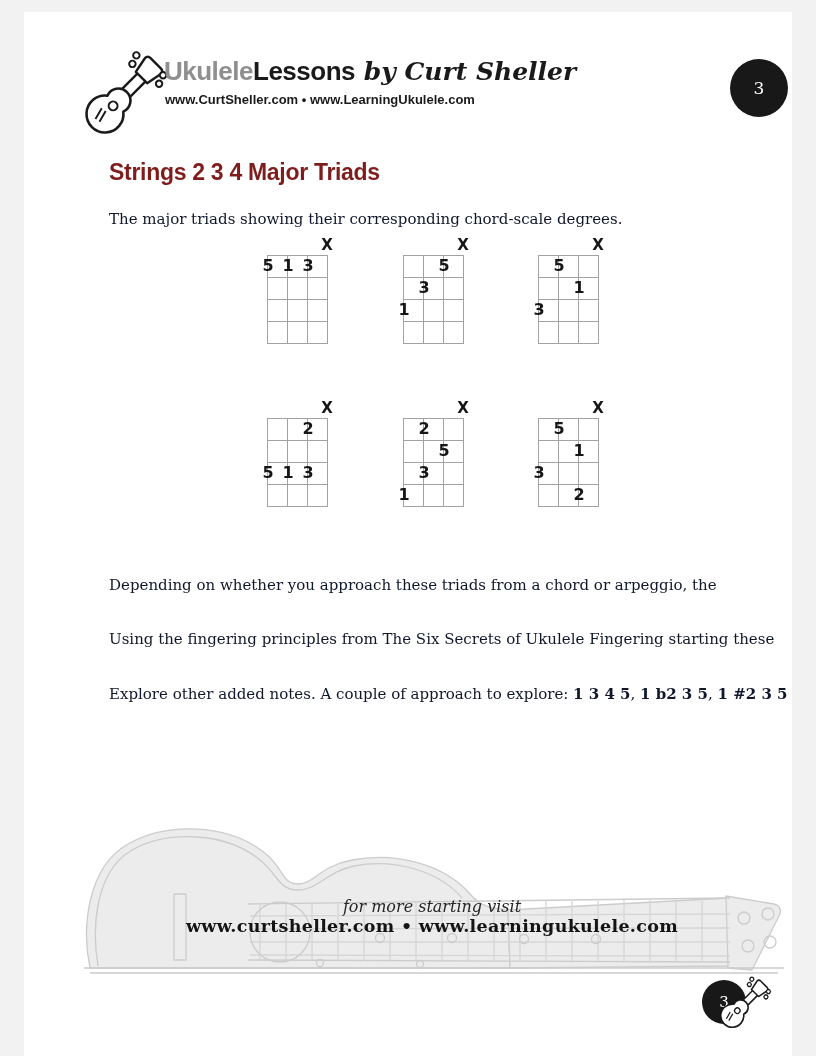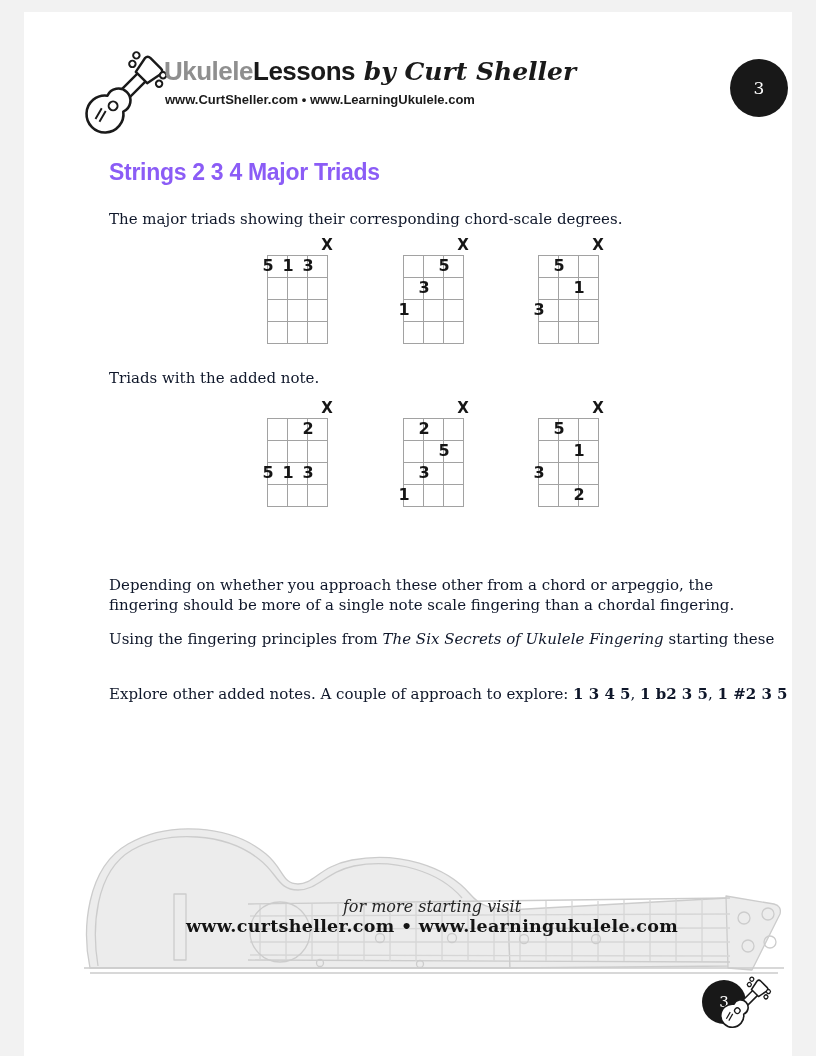--- a/index.html
+++ b/index.html
@@ -15,30 +15,30 @@
   .logo-script{font-family:"DejaVu Serif",serif;font-style:italic;font-size:25px;letter-spacing:0;}
   .header-urls{left:141px;top:80px;font-family:"Liberation Sans",sans-serif;font-weight:bold;
                font-size:13px;color:#1a1a1a;white-space:nowrap;}
   .page-circle{background:#181818;border-radius:50%;color:#ffffff;display:flex;
                align-items:center;justify-content:center;font-family:"DejaVu Serif",serif;}
   .pc-top{left:706px;top:47px;width:58px;height:58px;font-size:17px;}
   .pc-bottom{left:678px;top:968px;width:44px;height:44px;font-size:15px;z-index:1;}
 
   
   .h1{left:85px;top:147px;font-family:"Liberation Sans",sans-serif;font-weight:bold;
-      font-size:23px;letter-spacing:-0.3px;color:#8b5cf6;white-space:nowrap;}
+      font-size:23px;letter-spacing:-0.3px;color:#7f1d1d;white-space:nowrap;}
   .h2{left:85px;top:519px;font-family:"Liberation Sans",sans-serif;font-weight:bold;
       font-size:21px;letter-spacing:-0.3px;color:#161616;white-space:nowrap;}
   .body-text{font-size:15px;line-height:20px;color:#0f172a;white-space:nowrap;}
   .intro{left:85px;top:197px;}
   .caption{left:85px;top:356px;}
   .p1{left:85px;top:563px;}
   .p2{left:85px;top:617px;}
   .p3{left:85px;top:672px;}
-  .italic{font-style:italic;}
+  .italic{}
   .bold{font-weight:bold;}
 
   
   .diagram-row{position:absolute;width:340px;height:108px;}
   .row1{left:243px;top:226px;}
   .row2{left:243px;top:389px;}
   .diagram{position:absolute;top:0;width:62px;height:107px;}
   .xmark{position:absolute;left:60px;top:-2px;transform:translateX(-50%);
          font-family:"DejaVu Sans",sans-serif;font-weight:bold;font-size:15px;color:#161616;}
   .fgrid{position:absolute;left:0;top:17px;width:60px;height:88px;
@@ -151,21 +151,20 @@
           <div class="cell"></div>
           <div class="cell"></div>
           <div class="cell"></div>
           <span class="note" style="left: 20px; top: 11px;">5</span>
           <span class="note" style="left: 40px; top: 33px;">1</span>
           <span class="note" style="left: 0px; top: 55px;">3</span>
         </div>
       </div>
     </div>
 
-  <div class="abs body-text caption">Triads with the added note.</div>
 
   <div class="diagram-row row2">
       <div class="diagram" style="left: 0px;">
         <span class="xmark">X</span>
         <div class="fgrid">
           <div class="cell"></div>
           <div class="cell"></div>
           <div class="cell"></div>
           <div class="cell"></div>
           <div class="cell"></div>
@@ -220,22 +219,21 @@
           <div class="cell"></div>
           <span class="note" style="left: 20px; top: 11px;">5</span>
           <span class="note" style="left: 40px; top: 33px;">1</span>
           <span class="note" style="left: 0px; top: 55px;">3</span>
           <span class="note" style="left: 40px; top: 77px;">2</span>
         </div>
       </div>
     </div>
 
   <div class="abs body-text p1">
-      <div><span>Depending on whether you approach these other from a chord or arpeggio, the</span></div>
-      <div><span>fingering should be more of a single note scale fingering than a chordal fingering.</span></div>
+      <div><span>Depending on whether you approach these triads from a chord or arpeggio, the</span></div>
     </div>
   <div class="abs body-text p2">
       <div><span>Using the fingering principles from </span><span class="italic">The Six Secrets of Ukulele Fingering</span><span> starting these</span></div>
     </div>
   <div class="abs body-text p3">
       <div><span>Explore other added notes. A couple of approach to explore: </span><span class="bold">1 3 4 5</span><span>, </span><span class="bold">1 b2 3 5</span><span>, </span><span class="bold">1 #2 3 5</span></div>
     </div>
 
   <div class="abs watermark">
     <svg width="706" height="156" viewBox="0 0 706 156">

